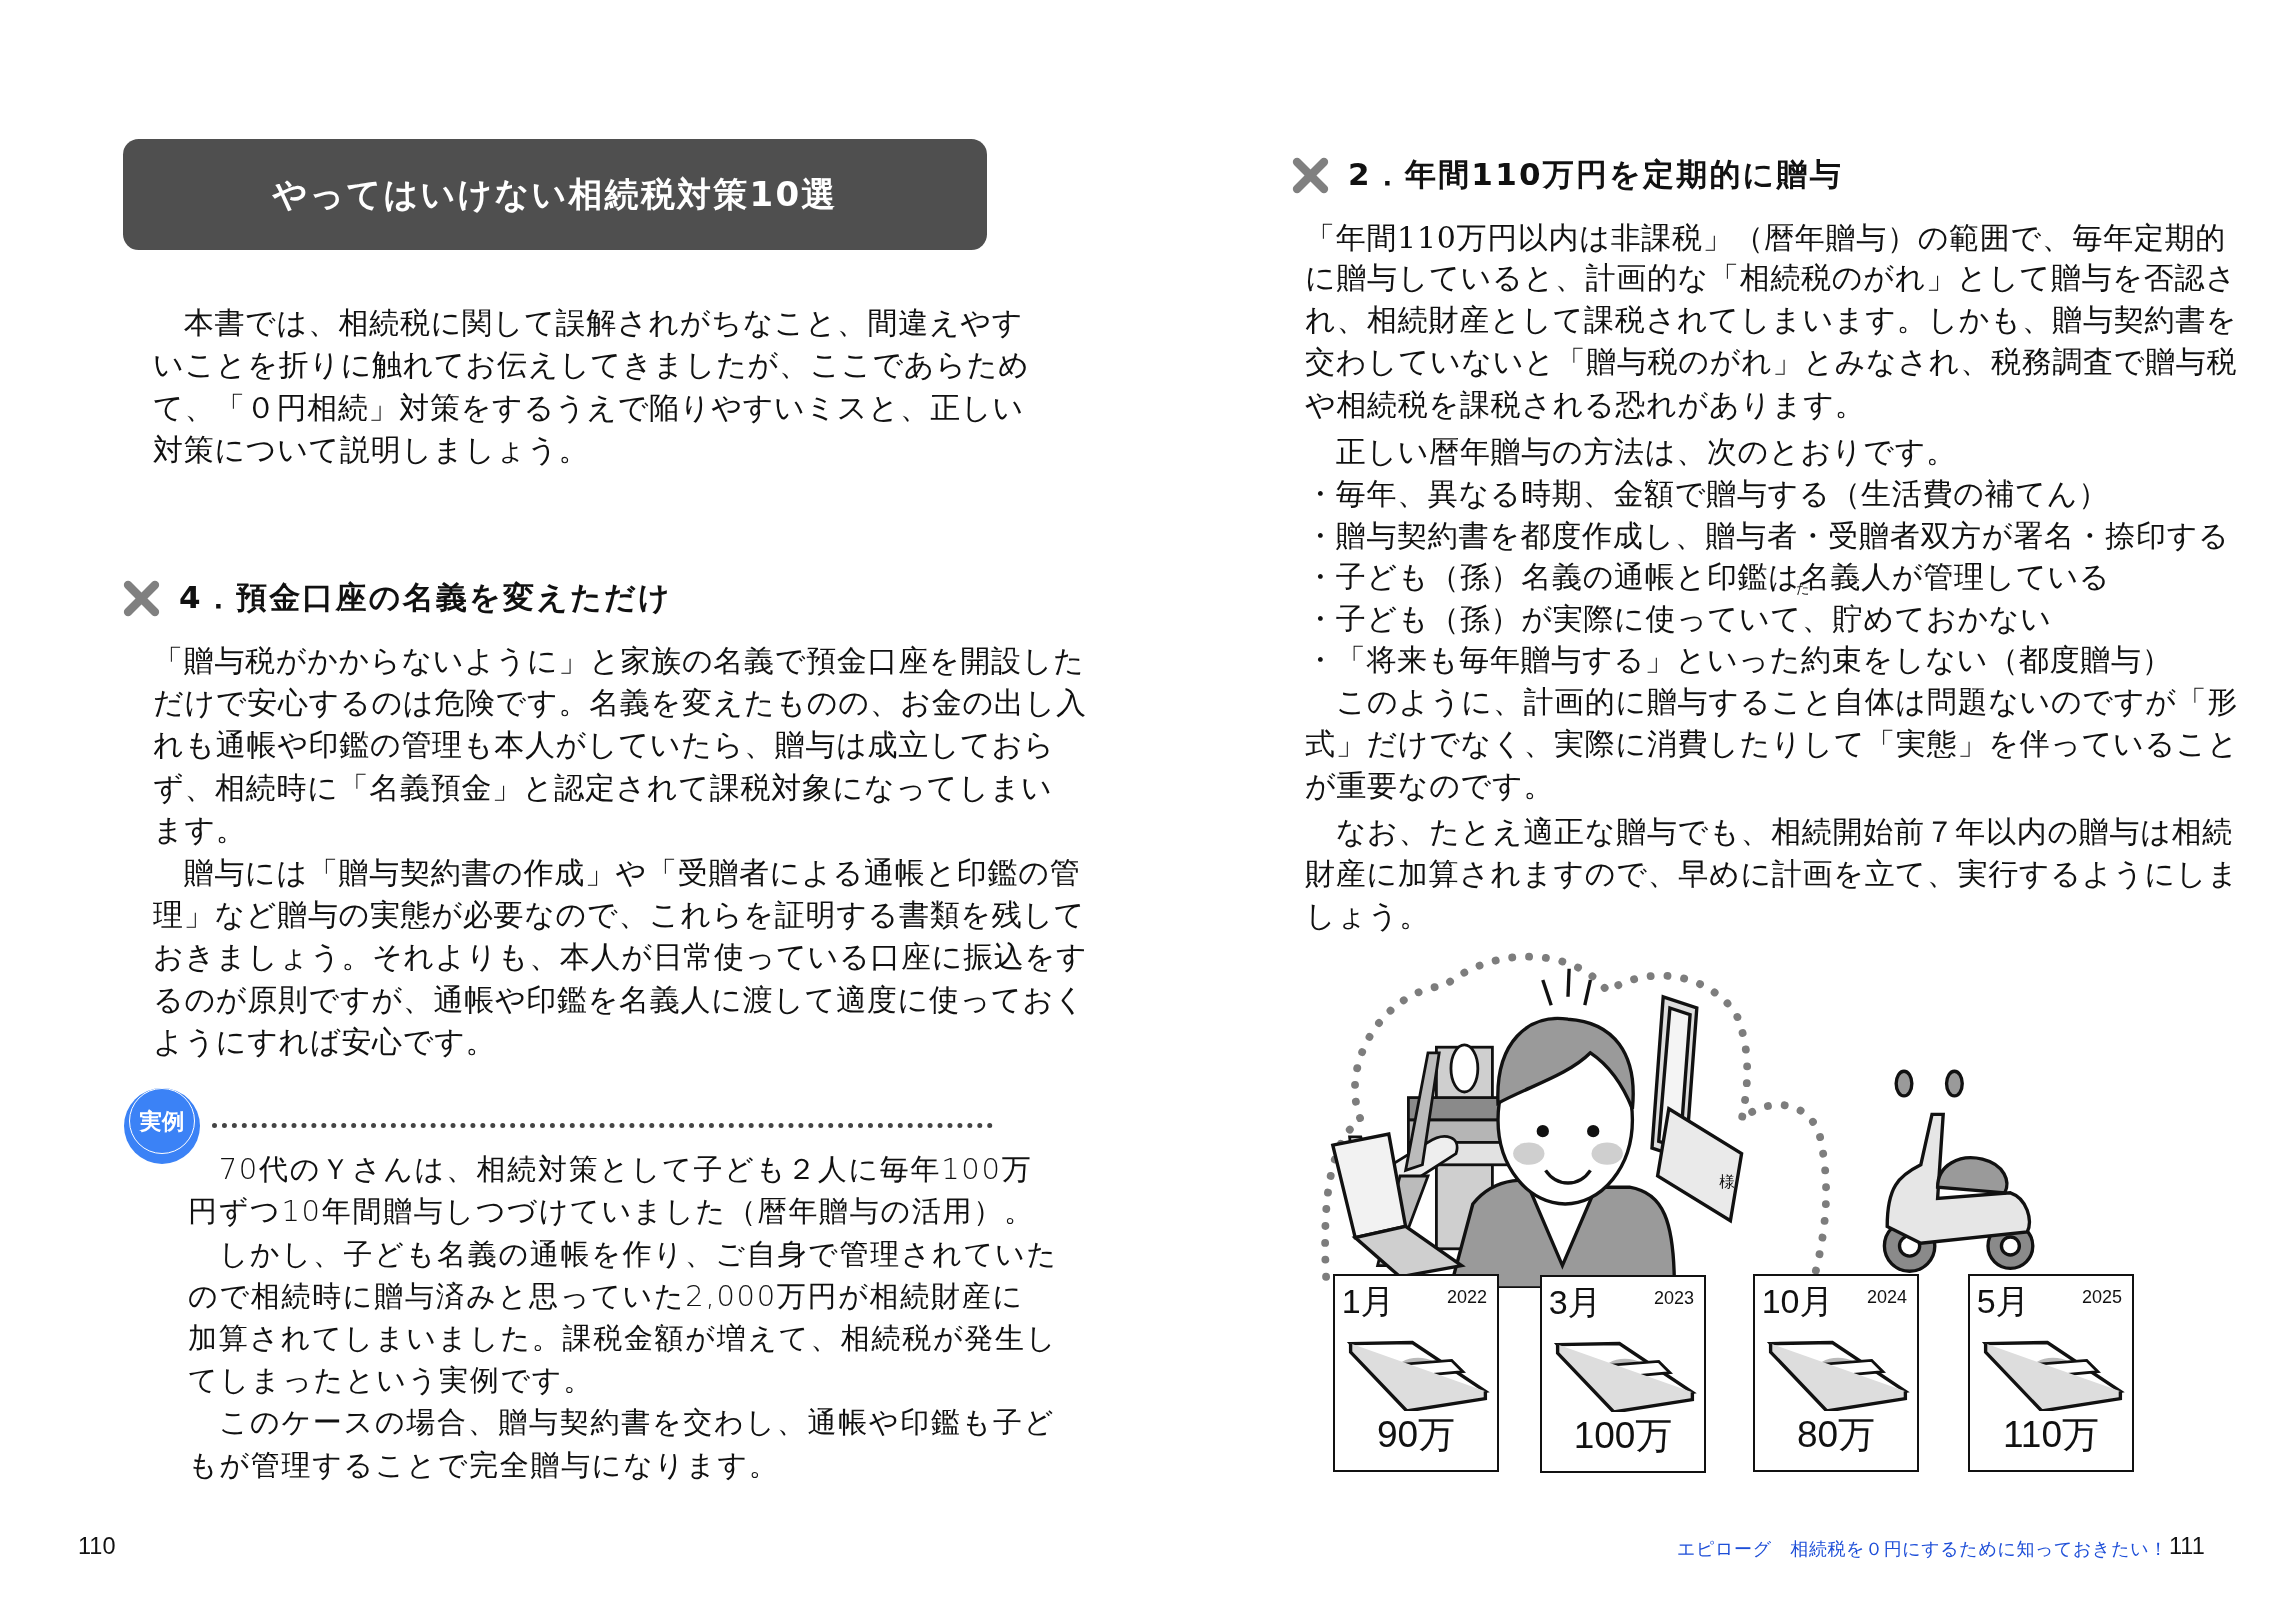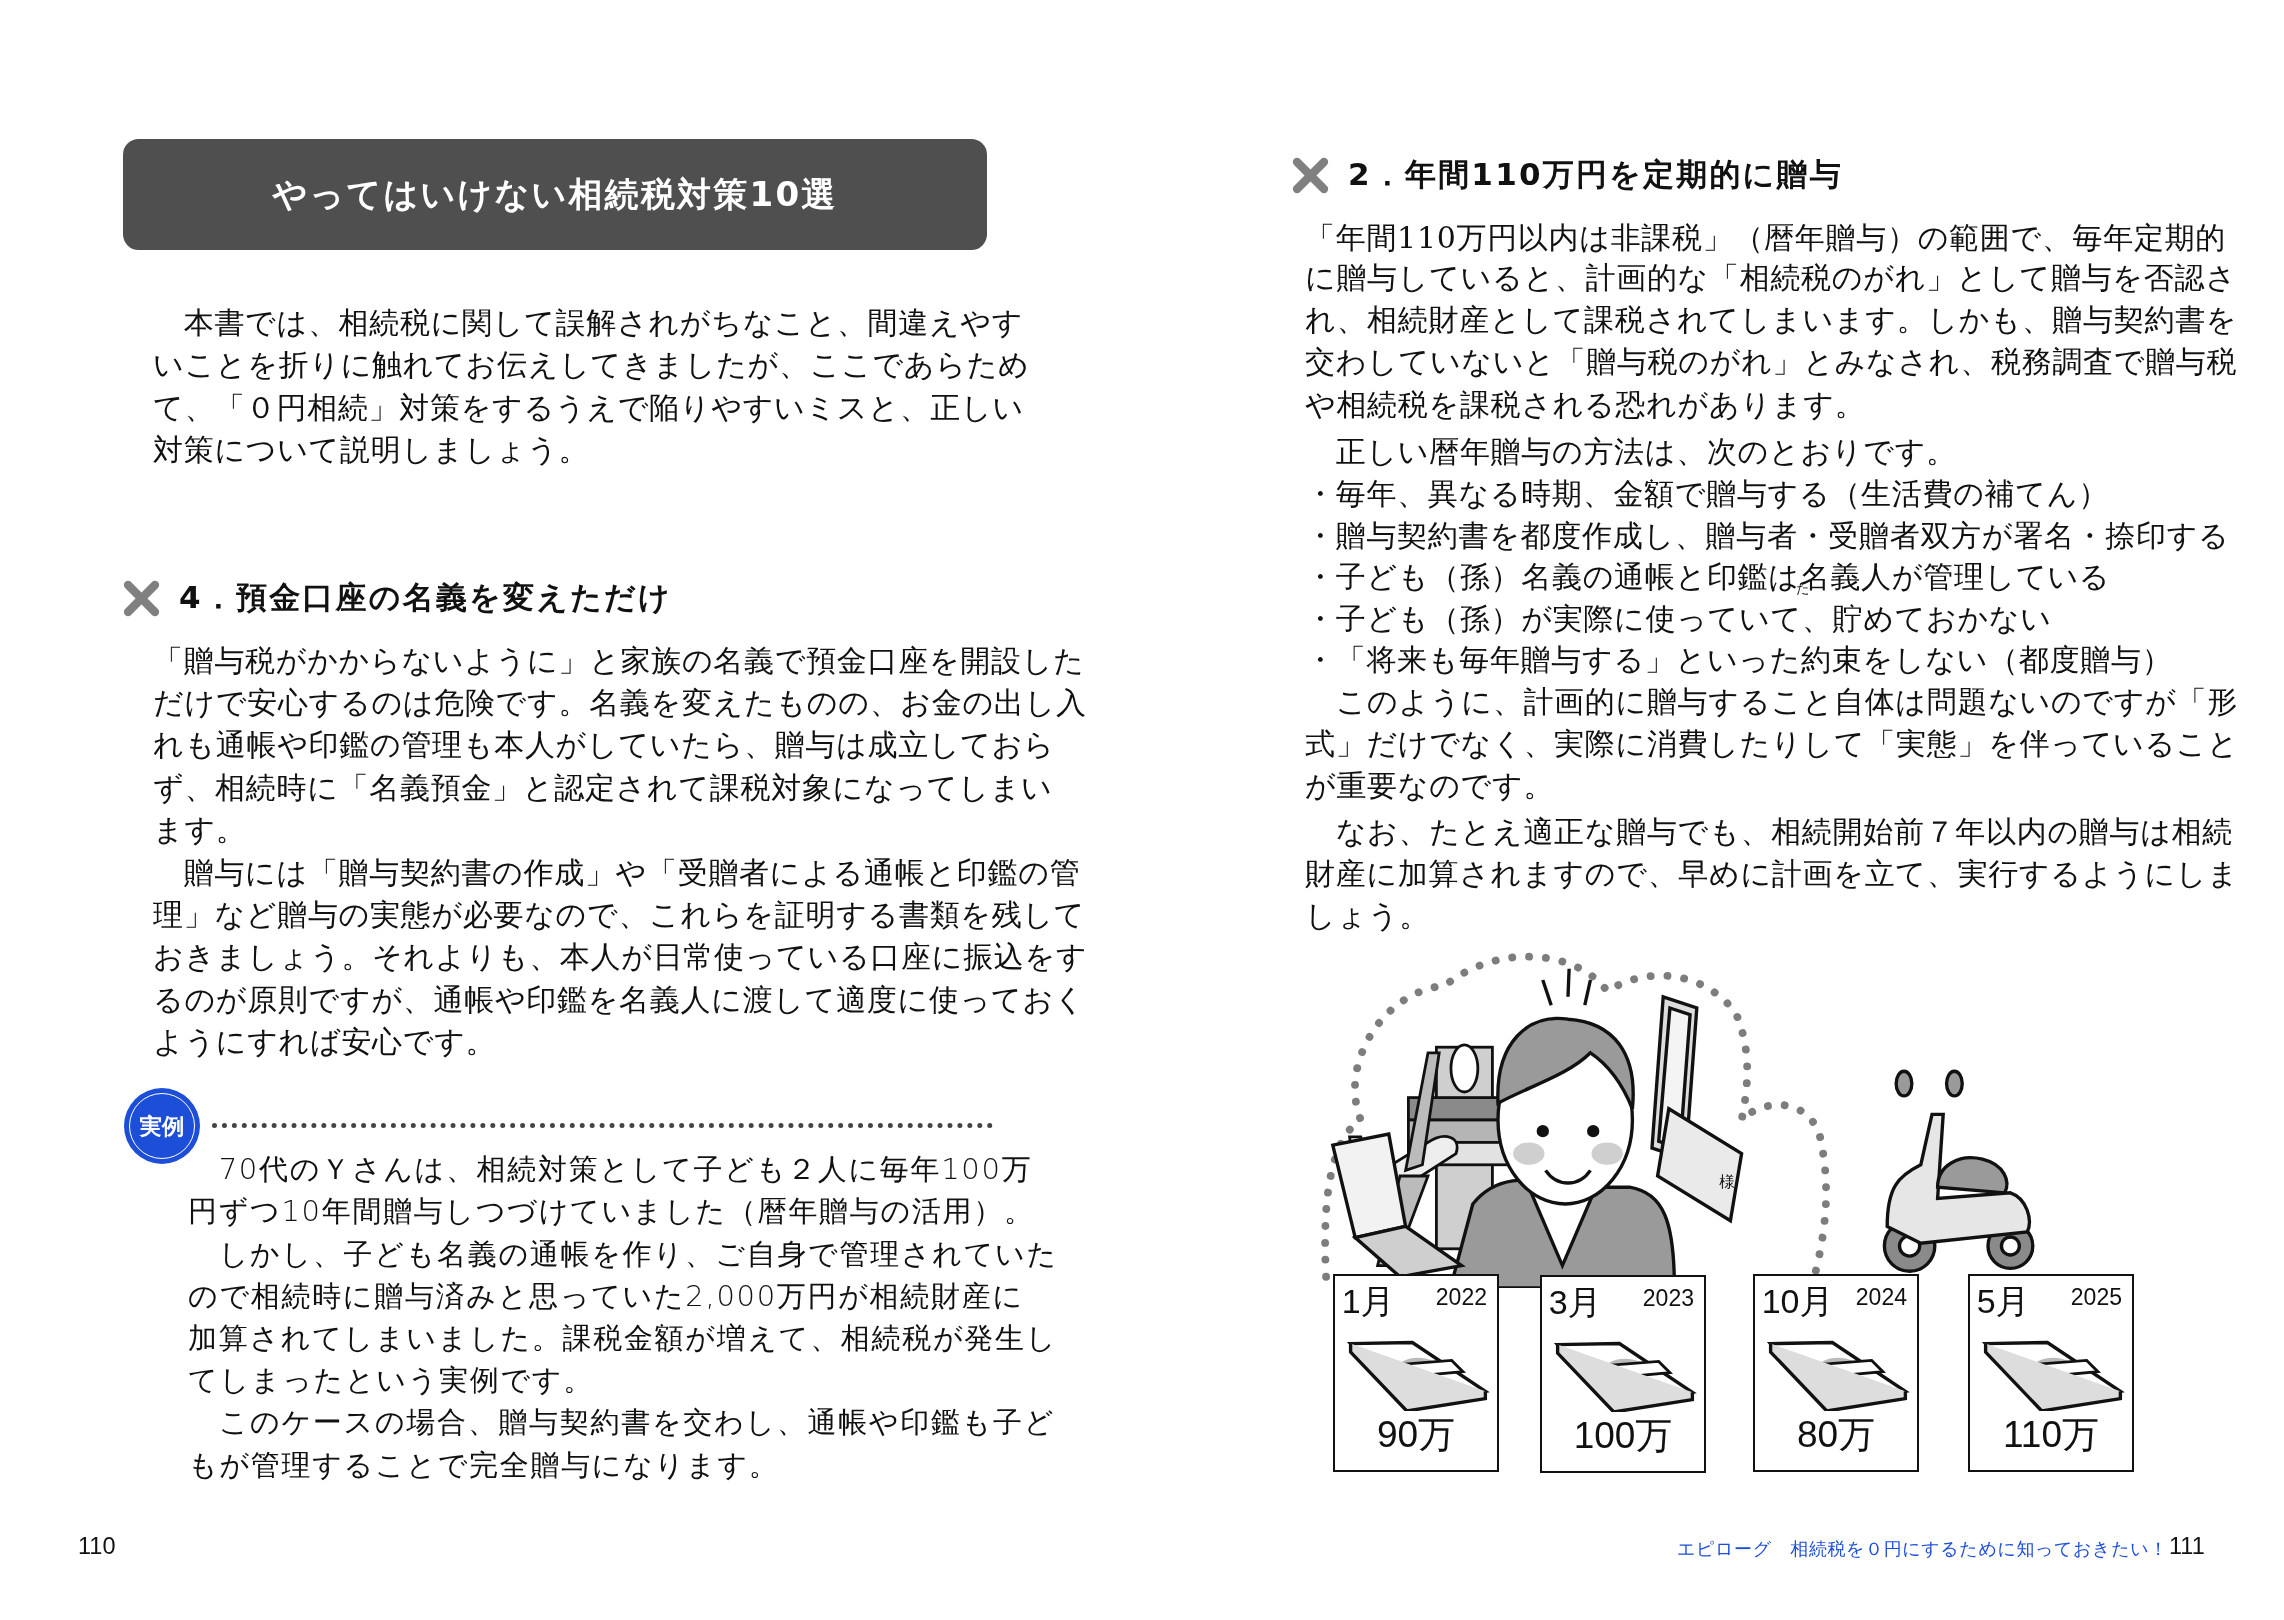--- a/index.html
+++ b/index.html
@@ -13,35 +13,35 @@
   .jline { text-align: justify; text-align-last: justify; }
   .title-box { left: 123px; top: 139px; width: 864px; height: 111px; background: #4f4f4f;
                border-radius: 15.7px; display: flex; align-items: center; justify-content: center; }
   .title-text { color: #fff; font-family: "DejaVu Sans", "Liberation Sans", sans-serif;
                 font-weight: bold; font-size: 34px; letter-spacing: 2.2px; }
   .heading { position: absolute; display: flex; align-items: center; white-space: nowrap;
              font-family: "DejaVu Sans", "Liberation Sans", sans-serif; font-weight: bold;
              font-size: 31px; letter-spacing: 2.2px; color: #111; }
   .x-icon { width: 37px; height: 37px; margin-right: 19px; flex: 0 0 auto; }
   .badge { left: 124px; top: 1088px; width: 76px; height: 76px; border-radius: 50%;
-           background: #1d4ed8; display: flex; align-items: center; justify-content: center; }
+           background: #3b82f6; display: flex; justify-content: center; }
   .badge-inner { width: 66px; height: 66px; border-radius: 50%; border: 1.7px solid #fff;
                  box-sizing: border-box; display: flex; align-items: center; justify-content: center;
                  color: #fff; font-family: "DejaVu Sans", "Liberation Sans", sans-serif;
                  font-weight: bold; font-size: 22.4px; }
   .dotted { left: 212px; top: 1123px; width: 781px; height: 0; border-top: 5px dotted #444; }
   .ex-line { position: absolute; white-space: nowrap; font-size: 29px; line-height: 34px;
              letter-spacing: 1.7px; font-family: "DejaVu Sans", "Liberation Sans", sans-serif;
              font-weight: 300; color: #111; }
   .page-num { font-family: "Liberation Sans", "DejaVu Sans", sans-serif; font-size: 23.5px; color: #111; }
   .running-head { font-family: "DejaVu Sans", "Liberation Sans", sans-serif; font-size: 18px; color: #1d4ed8; letter-spacing: 0.6px; }
   .ruby { position: absolute; font-size: 13.4px; line-height: 13.4px; }
   .gift-box { position: absolute; width: 166px; height: 198px; border: 2.8px solid #111; box-sizing: border-box; background: #fff; }
   .gift-month { position: absolute; left: 6.7px; top: 7.8px; font-family: "Liberation Sans", "DejaVu Sans", sans-serif; font-size: 34px; line-height: 34px; }
-  .gift-year { position: absolute; right: 10px; top: 12.3px; font-family: "Liberation Sans", "DejaVu Sans", sans-serif; font-size: 23px; line-height: 19px; }
+  .gift-year { position: absolute; right: 10px; top: 12.3px; font-family: "Liberation Sans", "DejaVu Sans", sans-serif; font-size: 18px; line-height: 19px; }
   .gift-amount { position: absolute; left: 0; right: 0; bottom: 17px; text-align: center; font-family: "Liberation Sans", "DejaVu Sans", sans-serif; font-size: 37px; line-height: 37px; }
   .gift-money { position: absolute; left: 10px; top: 62px; width: 146px; height: 73px; }
 </style>
 </head>
 <body>
 
 <div class="left-col">
 
   <div class="abs title-box">
     <span class="title-text">やってはいけない相続税対策10選</span>

